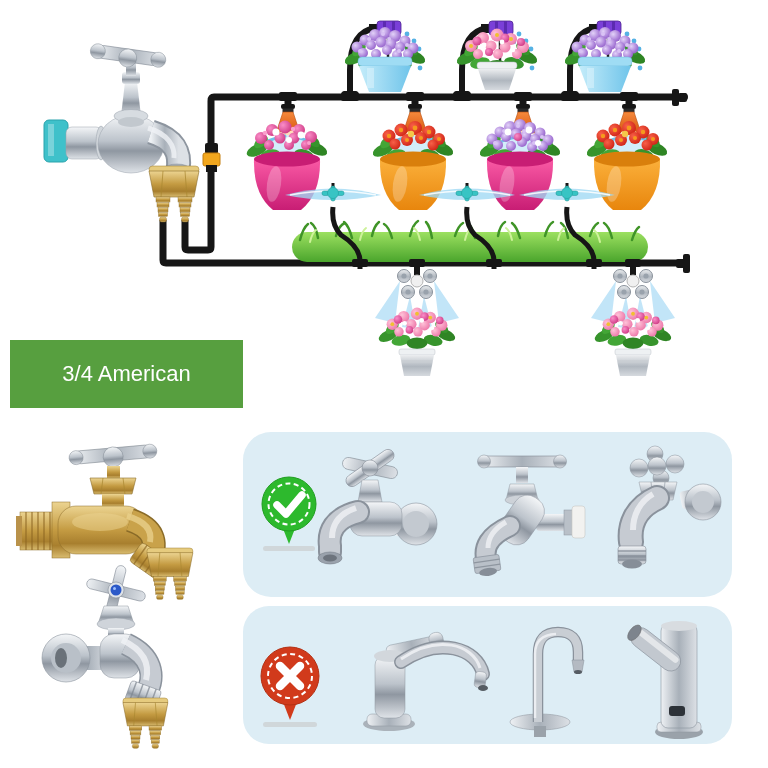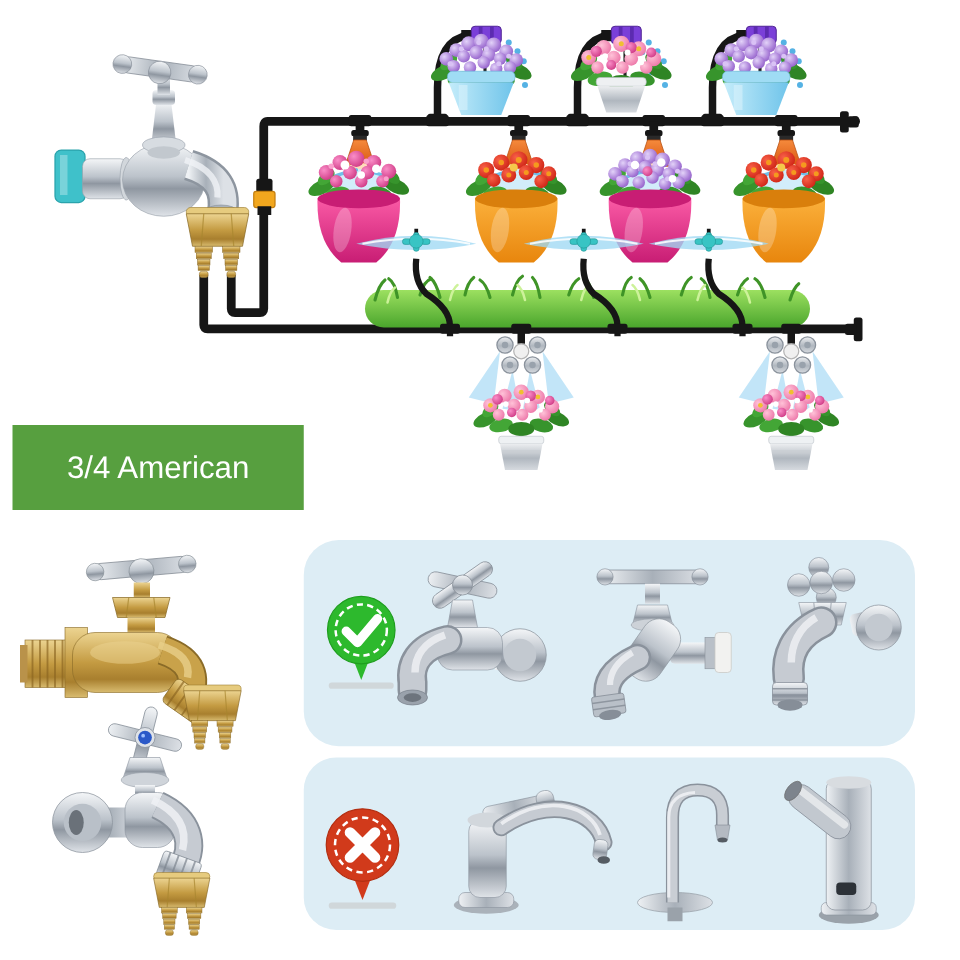--- a/index.html
+++ b/index.html
@@ -7,21 +7,21 @@
     --check-green:#2db92d; --cross-red:#d13a1b; --tube-black:#161616; --teal-cap:#3fc1ca;
   }
   html,body{margin:0;padding:0;background:var(--page-bg);}
   #canvas{position:relative;width:768px;height:768px;background:var(--page-bg);overflow:hidden;
           font-family:"Liberation Sans",sans-serif;}
   .abs{position:absolute;}
   .tube{stroke:var(--tube-black);fill:none;}
   .tubefill{fill:var(--tube-black);}
   #type-label{left:10px;top:340px;width:233px;height:68px;background:var(--label-bg);
     color:var(--label-text);display:flex;flex-direction:column;justify-content:center;
-    align-items:center;font-size:25px;line-height:32px;text-align:center;}
+    align-items:center;font-size:22px;line-height:32px;text-align:center;}
   .panel{background:var(--panel-bg);border-radius:28px;}
   #panel-ok{left:243px;top:432px;width:489px;height:165px;}
   #panel-no{left:243px;top:606px;width:489px;height:138px;border-radius:26px;}
   .panel svg{position:absolute;}
 </style>
 </head>
 <body>
 
 <div id="canvas">
 

